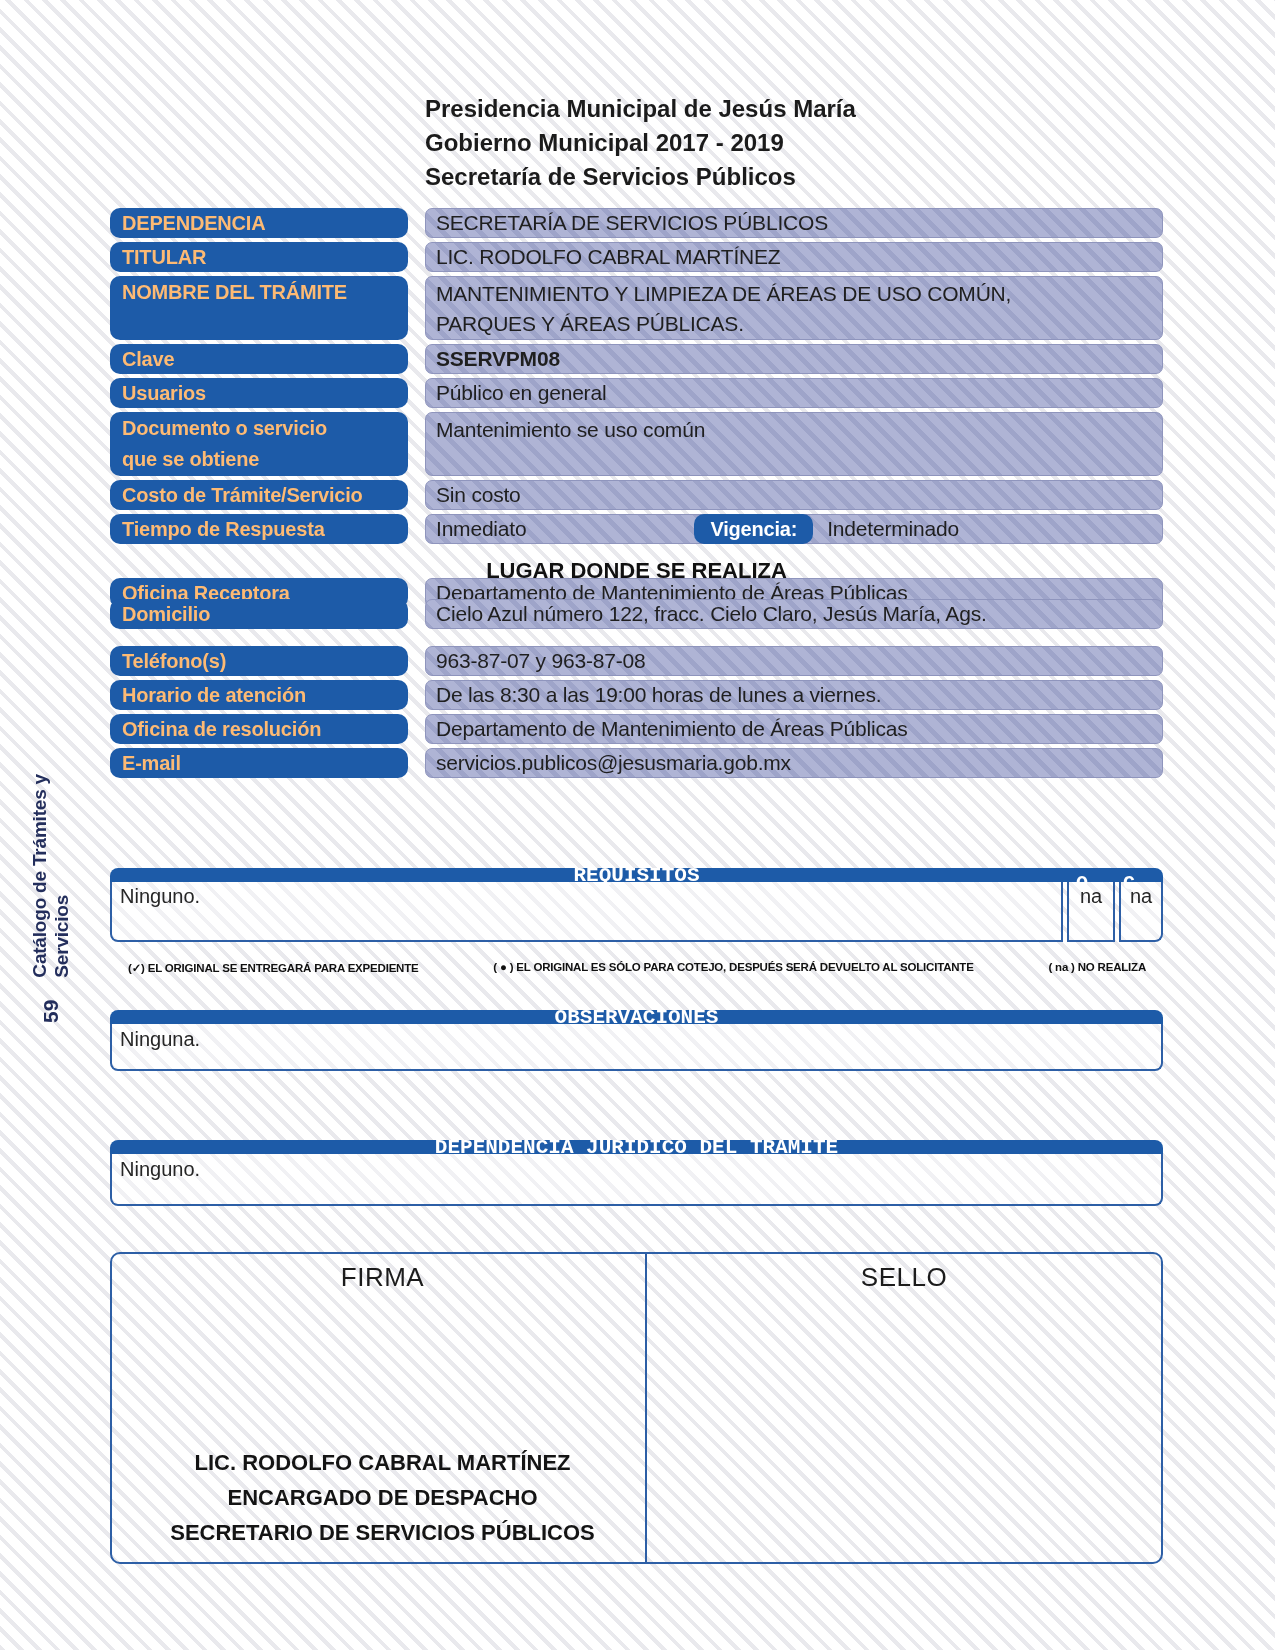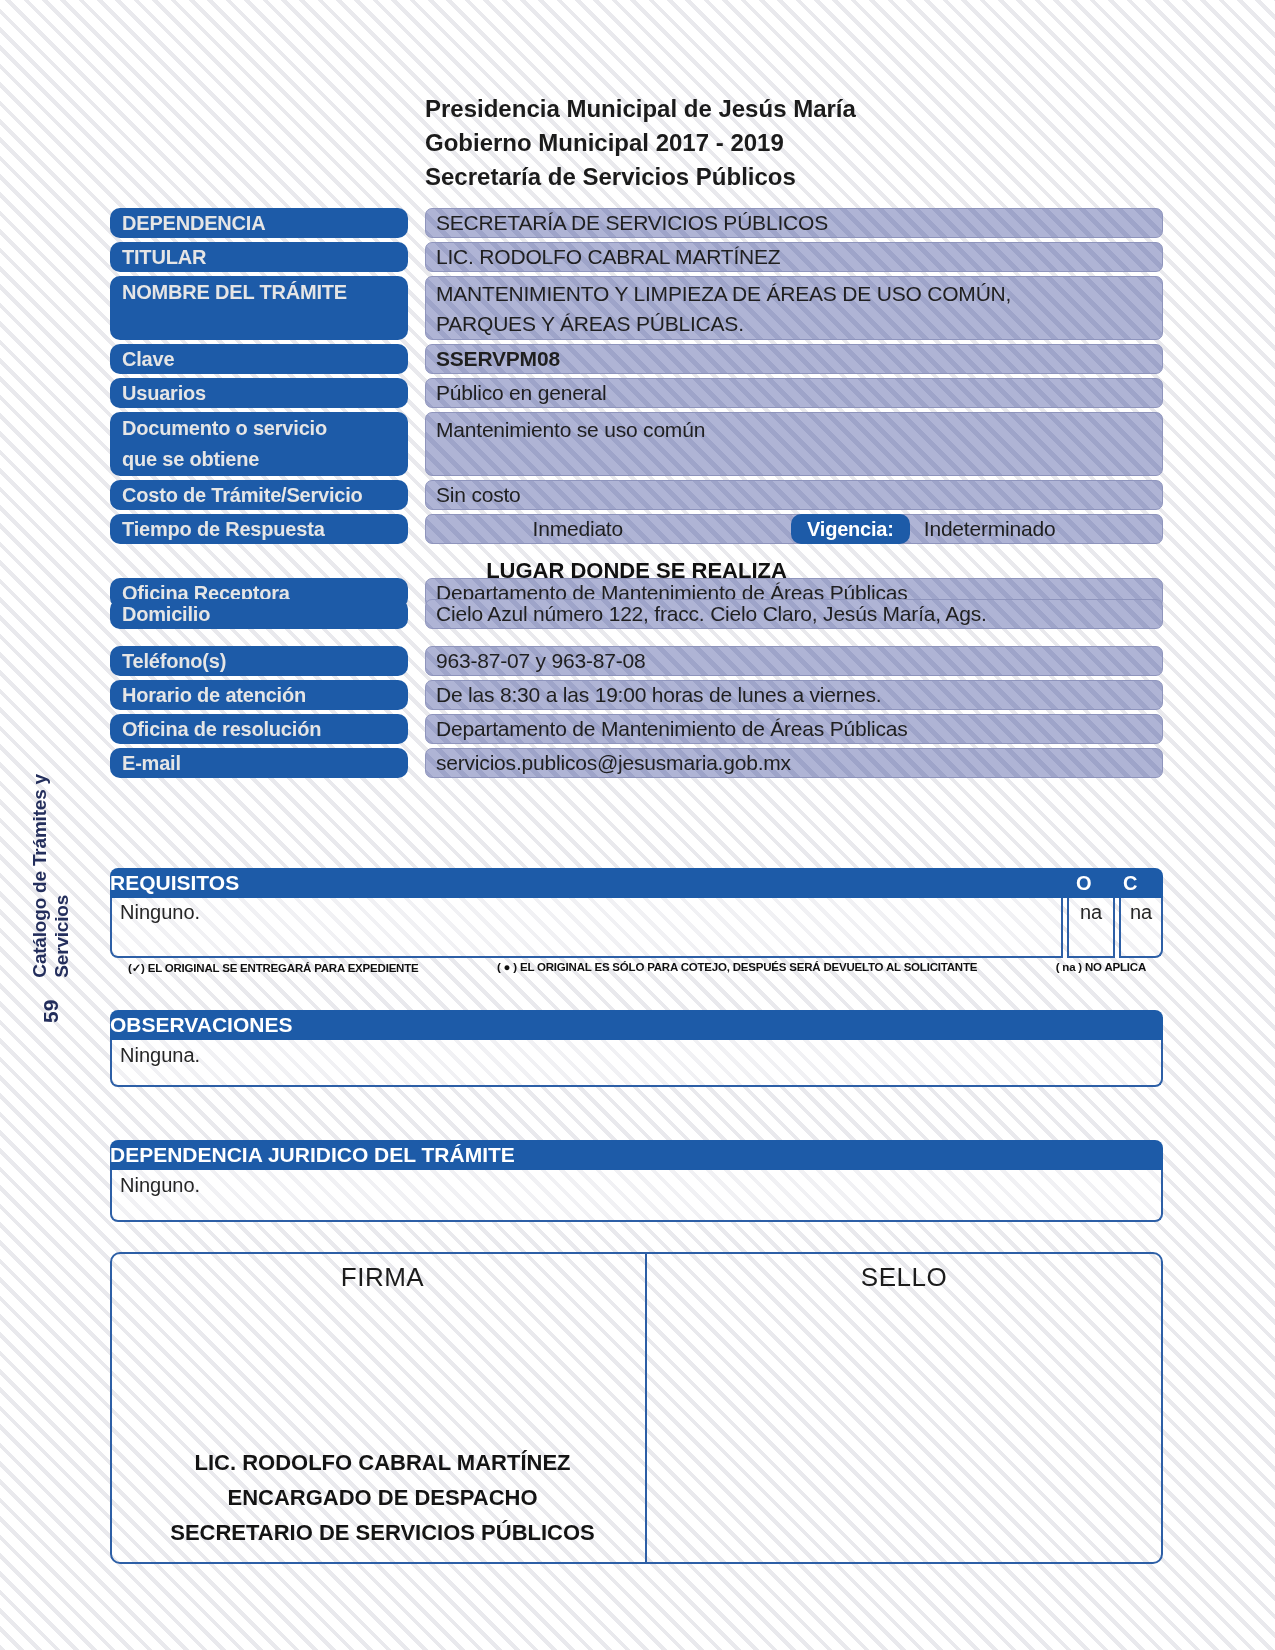--- a/index.html
+++ b/index.html
@@ -20,50 +20,50 @@
   }
   .sidebar .num{font-size:21px;}
   .sidebar .ttl{font-size:19px;letter-spacing:-0.2px;}
   
   .hdr{position:absolute;left:425px;top:92px;font-weight:bold;font-size:24px;line-height:34px;color:#1b1b1b;}
   
   .row{position:absolute;left:110px;width:1053px;display:flex;}
   .h30{height:30px;} .h64{height:64px;} .h28{height:28px;}
   .lbl{
     width:298px;margin-right:17px;box-sizing:border-box;
-    background:#1d5ba8;border-radius:10px;color:#e5e5e5;
+    background:#1d5ba8;border-radius:10px;color:#fdba74;
     font-weight:bold;font-size:20px;letter-spacing:-0.2px;line-height:31px;
     padding:0 24px 0 12px;display:flex;align-items:center;
   }
   .lbl.top{align-items:flex-start;padding-top:1px;}
   .val{
     flex:1;box-sizing:border-box;
     background:repeating-linear-gradient(45deg,#9ea4c9 0px,#9ea4c9 5px,#afb4d5 5px,#afb4d5 13px);
     border:1px solid #8f95bd;border-radius:7px;
     font-size:21px;letter-spacing:-0.2px;color:#1f1f1f;line-height:30px;
     padding:0 48px 0 10px;display:flex;align-items:center;
   }
   .val.top{align-items:flex-start;padding-top:2px;display:block;}
   .val.bold{font-weight:bold;}
-  .val-flex{display:flex;align-items:center;padding-right:10px;justify-content:center;}
+  .val-flex{display:flex;align-items:center;padding-right:10px;}
   .chip{
     background:#1d5ba8;color:#fff;font-weight:bold;font-size:20px;
     border-radius:10px;padding:0 16px;margin-left:168px;margin-right:14px;
     height:30px;display:flex;align-items:center;
   }
   .lugar{
     position:absolute;left:110px;width:1053px;text-align:center;
     font-weight:bold;font-size:22px;color:#111;margin-top:10px;
   }
   
   .box{position:absolute;left:110px;width:1053px;box-sizing:border-box;}
   .sec-hdr{
-    position:relative;height:30px;background:#1d5ba8;border-radius:8px 8px 0 0;
+    position:relative;height:14px;background:#1d5ba8;border-radius:8px 8px 0 0;
     color:#fff;font-weight:bold;font-size:21px;
-    display:flex;align-items:center;justify-content:flex-start;
+    display:flex;align-items:center;justify-content:center;font-family:Liberation Mono, monospace;
   }
   .oc{position:absolute;top:0;height:30px;display:flex;align-items:center;font-size:20px;}
   .whitebg{background:repeating-linear-gradient(45deg,#f1f1f4 0px,#f1f1f4 4px,#ffffff 4px,#ffffff 13px);}
   .req-body{display:flex;height:60px;}
   .req-main{
     flex:1;border:2px solid #2d5fa6;border-top:none;border-radius:0 0 0 8px;
     font-size:20px;padding:3px 8px;box-sizing:border-box;
   }
   .req-cell{
     width:48px;margin-left:4px;border:2px solid #2d5fa6;border-top:none;
@@ -191,21 +191,21 @@
     <div class="req-body">
       <div class="req-main whitebg">Ninguno.</div>
       <div class="req-cell whitebg">na</div>
       <div class="req-cell last whitebg">na</div>
     </div>
   </div>
 
   <div class="footnotes">
     <span>(✓) EL ORIGINAL SE ENTREGARÁ PARA EXPEDIENTE</span>
     <span>( ● ) EL ORIGINAL ES SÓLO PARA COTEJO, DESPUÉS SERÁ DEVUELTO AL SOLICITANTE</span>
-    <span>( na ) NO APLICA</span>
+    <span>( na ) NO REALIZA</span>
   </div>
 
   <div class="box" style="top:1010px">
     <div class="sec-hdr">
       <span>OBSERVACIONES</span>
     </div>
     <div class="sec-body whitebg" style="height:47px">Ninguna.</div>
   </div>
 
   <div class="box" style="top:1140px">

